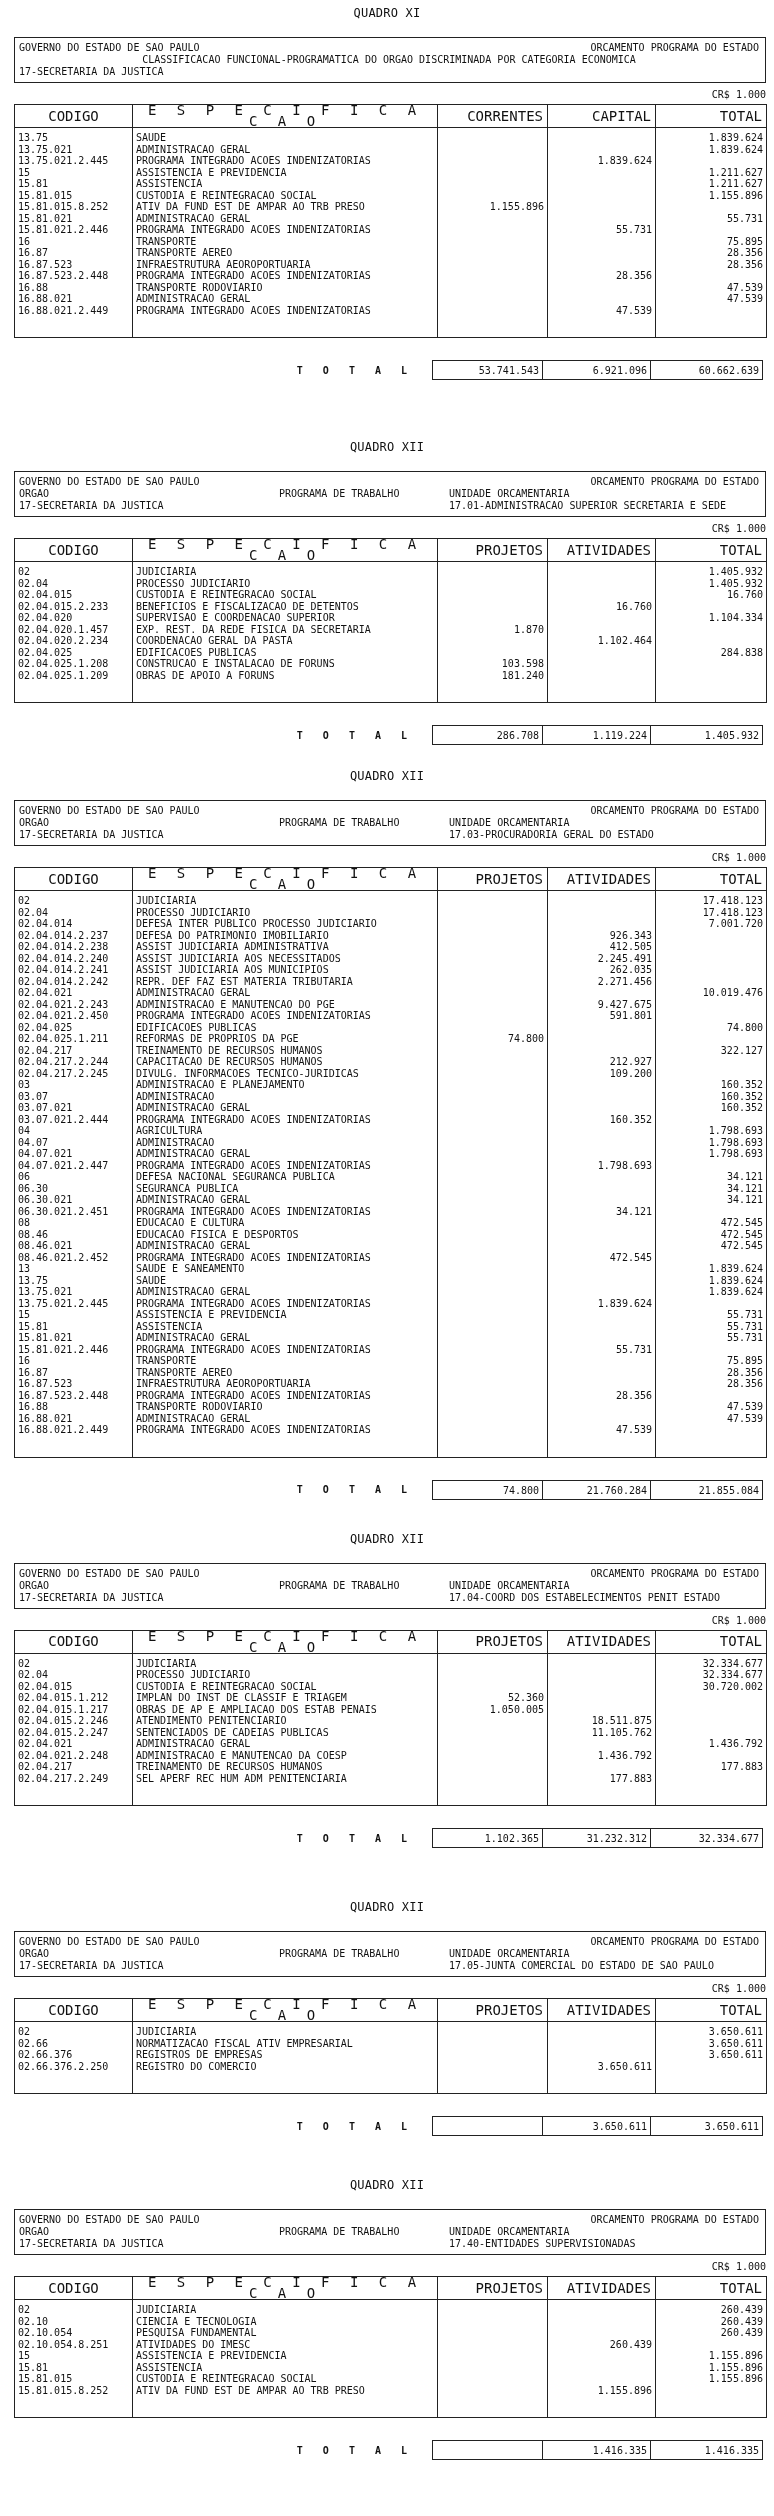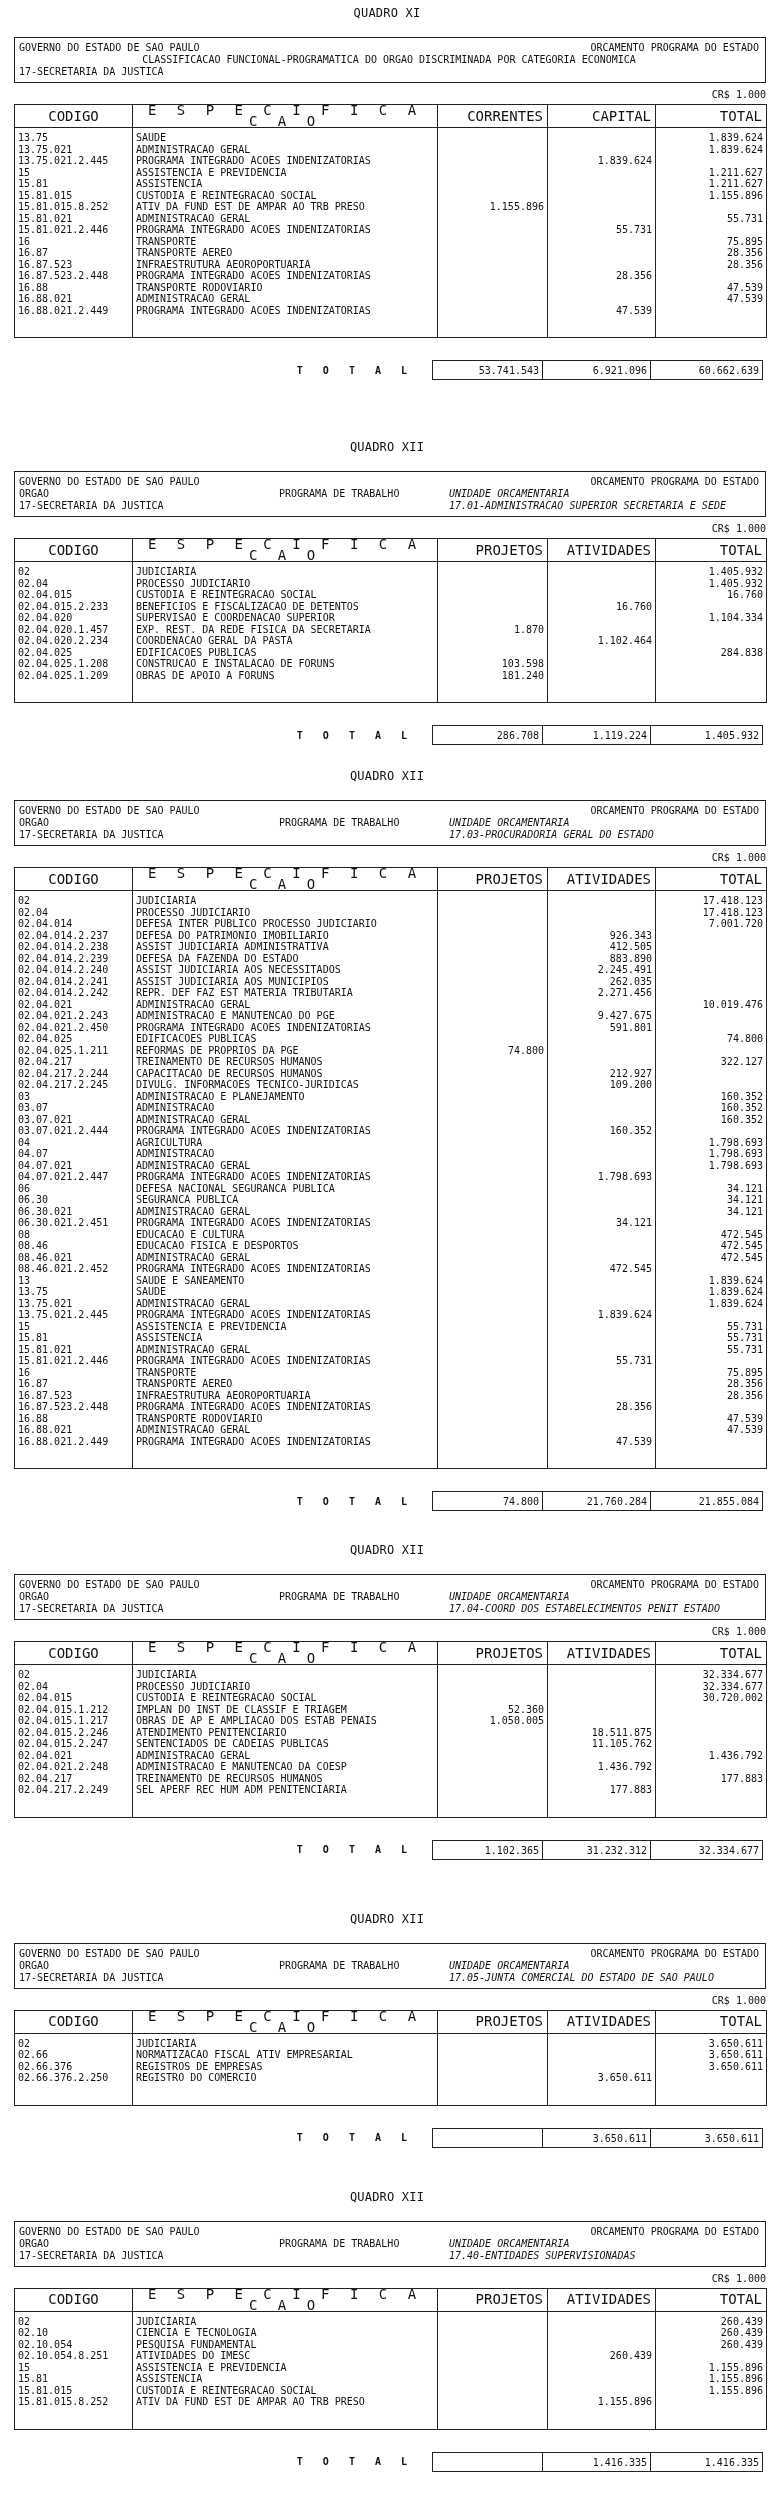--- a/index.html
+++ b/index.html
@@ -21,21 +21,21 @@
     width: 752px;
     border: 1.5px solid #222;
     box-sizing: border-box;
     padding: 4px 6px 4px 4px;
     font-size: 10px;
     line-height: 12px;
   }
   .hrow { display: flex; justify-content: space-between; white-space: nowrap; }
   .hrow .mid-left { width: 260px; }
   .hrow .mid-center { width: 170px; }
-  .hrow .mid-right { flex: 1; font-style: italic; }
+  .hrow .mid-right { flex: 1; }
   .hrow.center { justify-content: center; }
   .currency {
     text-align: right;
     padding-right: 8px;
     font-size: 10px;
     margin-top: 6px;
     margin-bottom: 4px;
   }
   table.data {
     margin-left: 14px;
@@ -448,27 +448,20 @@
             <td class="num"></td>
           </tr>
           <tr>
             <td>02.04.014.2.238</td>
             <td>ASSIST JUDICIARIA ADMINISTRATIVA</td>
             <td class="num"></td>
             <td class="num">412.505</td>
             <td class="num"></td>
           </tr>
           <tr>
-            <td>02.04.014.2.239</td>
-            <td>DEFESA DA FAZENDA DO ESTADO</td>
-            <td class="num"></td>
-            <td class="num">883.890</td>
-            <td class="num"></td>
-          </tr>
-          <tr>
             <td>02.04.014.2.240</td>
             <td>ASSIST JUDICIARIA AOS NECESSITADOS</td>
             <td class="num"></td>
             <td class="num">2.245.491</td>
             <td class="num"></td>
           </tr>
           <tr>
             <td>02.04.014.2.241</td>
             <td>ASSIST JUDICIARIA AOS MUNICIPIOS</td>
             <td class="num"></td>

